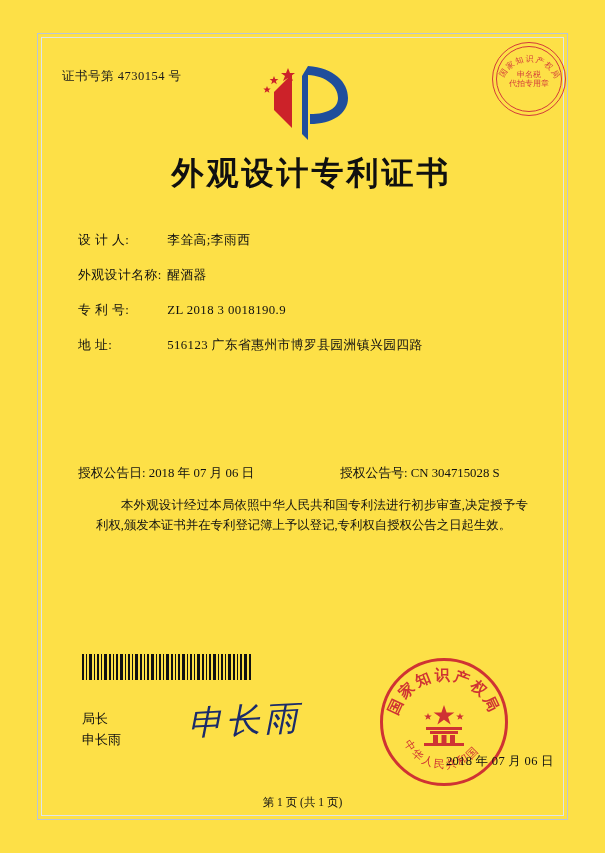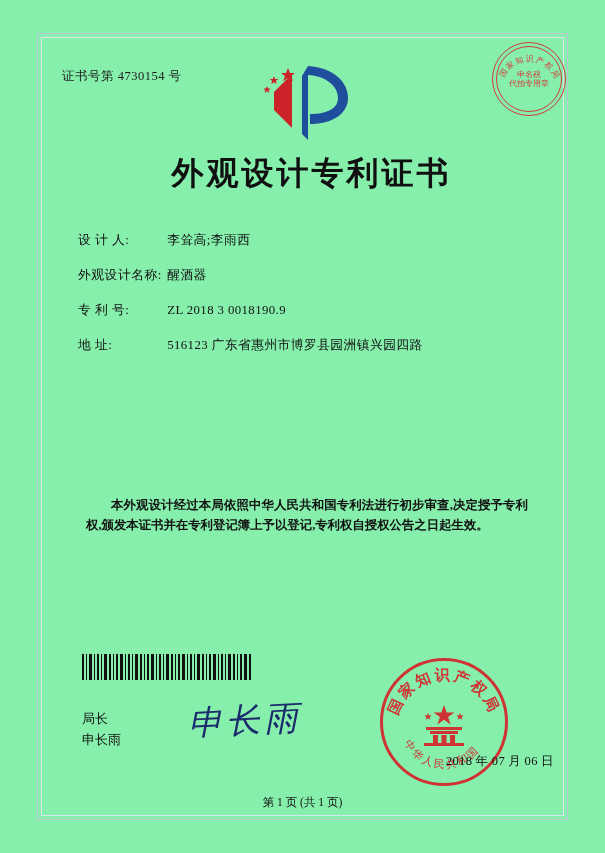--- a/index.html
+++ b/index.html
@@ -7,21 +7,21 @@
     padding: 0;
     background: #f0f0f0;
   }
   body {
     font-family: "Liberation Serif", "DejaVu Serif", serif;
   }
   .page {
     position: relative;
     width: 605px;
     height: 853px;
-    background: #86efac;
+    background: #fde047;
     overflow: hidden;
   }
   .cert-border {
     position: absolute;
     left: 37px;
     top: 33px;
     width: 531px;
     height: 787px;
     border: 1px solid #b9c6d8;
     box-sizing: border-box;
@@ -157,23 +157,22 @@
     position: absolute;
     left: 78px;
     top: 496px;
     width: 450px;
     font-size: 12.4px;
     line-height: 19.6px;
     color: #111;
     text-align: justify;
   }
   .paras p {
-    margin: 0 0 2px 8px;
+    margin: 0 0 2px 18px;
     text-indent: 25px;
-    font-weight: bold;
   }
 
   
   .barcode {
     position: absolute;
     left: 82px;
     top: 654px;
     width: 170px;
     height: 26px;
   }
@@ -299,20 +298,28 @@
     <div class="field-row">
       <span class="field-label">专  利  号:</span>
       <span class="field-value">ZL 2018 3 0018190.9</span>
     </div>
     <div class="field-row">
       <span class="field-label">地      址:</span>
       <span class="field-value">516123 广东省惠州市博罗县园洲镇兴园四路</span>
     </div>
   </div>
 
+  <div class="grant-row">
+    <span>授权公告日:</span>
+    <span>2018 年 07 月 06 日</span>
+    <span class="right">
+      <span>授权公告号:</span>
+      <span>CN 304715028 S</span>
+    </span>
+  </div>
 
   <div class="paras">
     <p>本外观设计经过本局依照中华人民共和国专利法进行初步审查,决定授予专利权,颁发本证书并在专利登记簿上予以登记,专利权自授权公告之日起生效。</p>
   </div>
 
   <div class="barcode">
     <svg width="170" height="26" viewBox="0 0 170 26">
       <g fill="#111">
         <rect x="0" y="0" width="2" height="26"></rect>
           <rect x="4" y="0" width="1" height="26"></rect>

